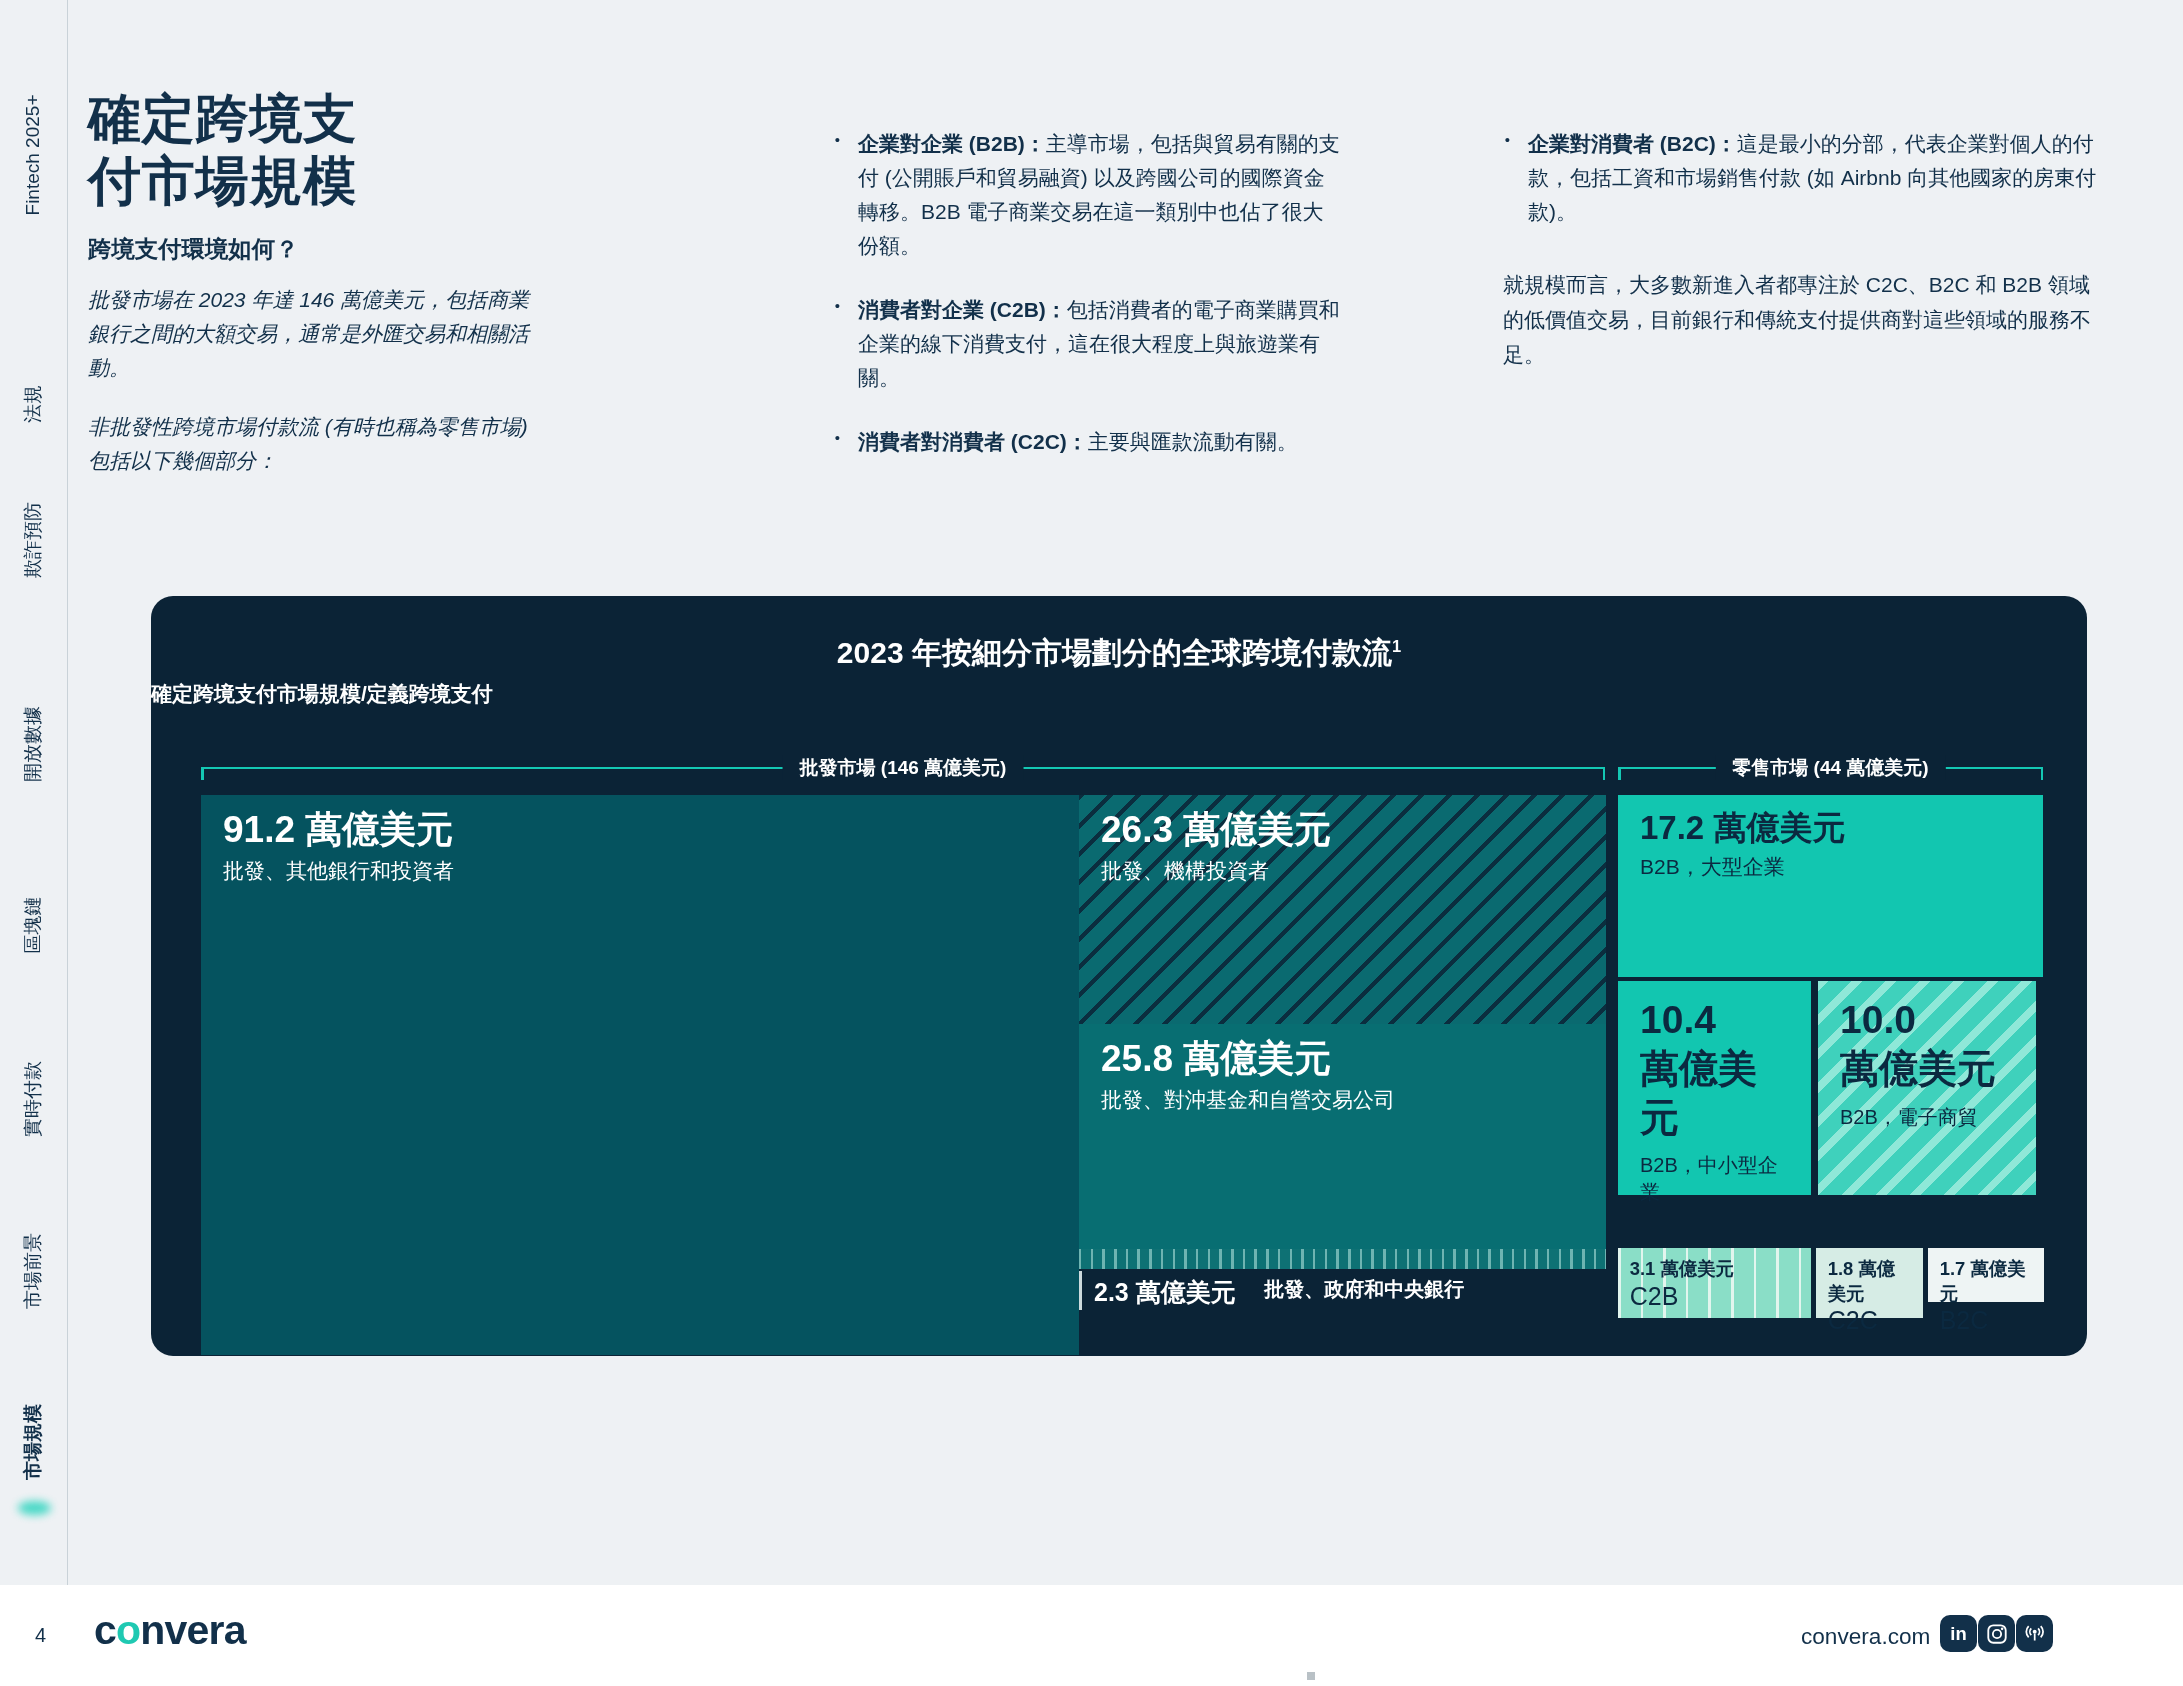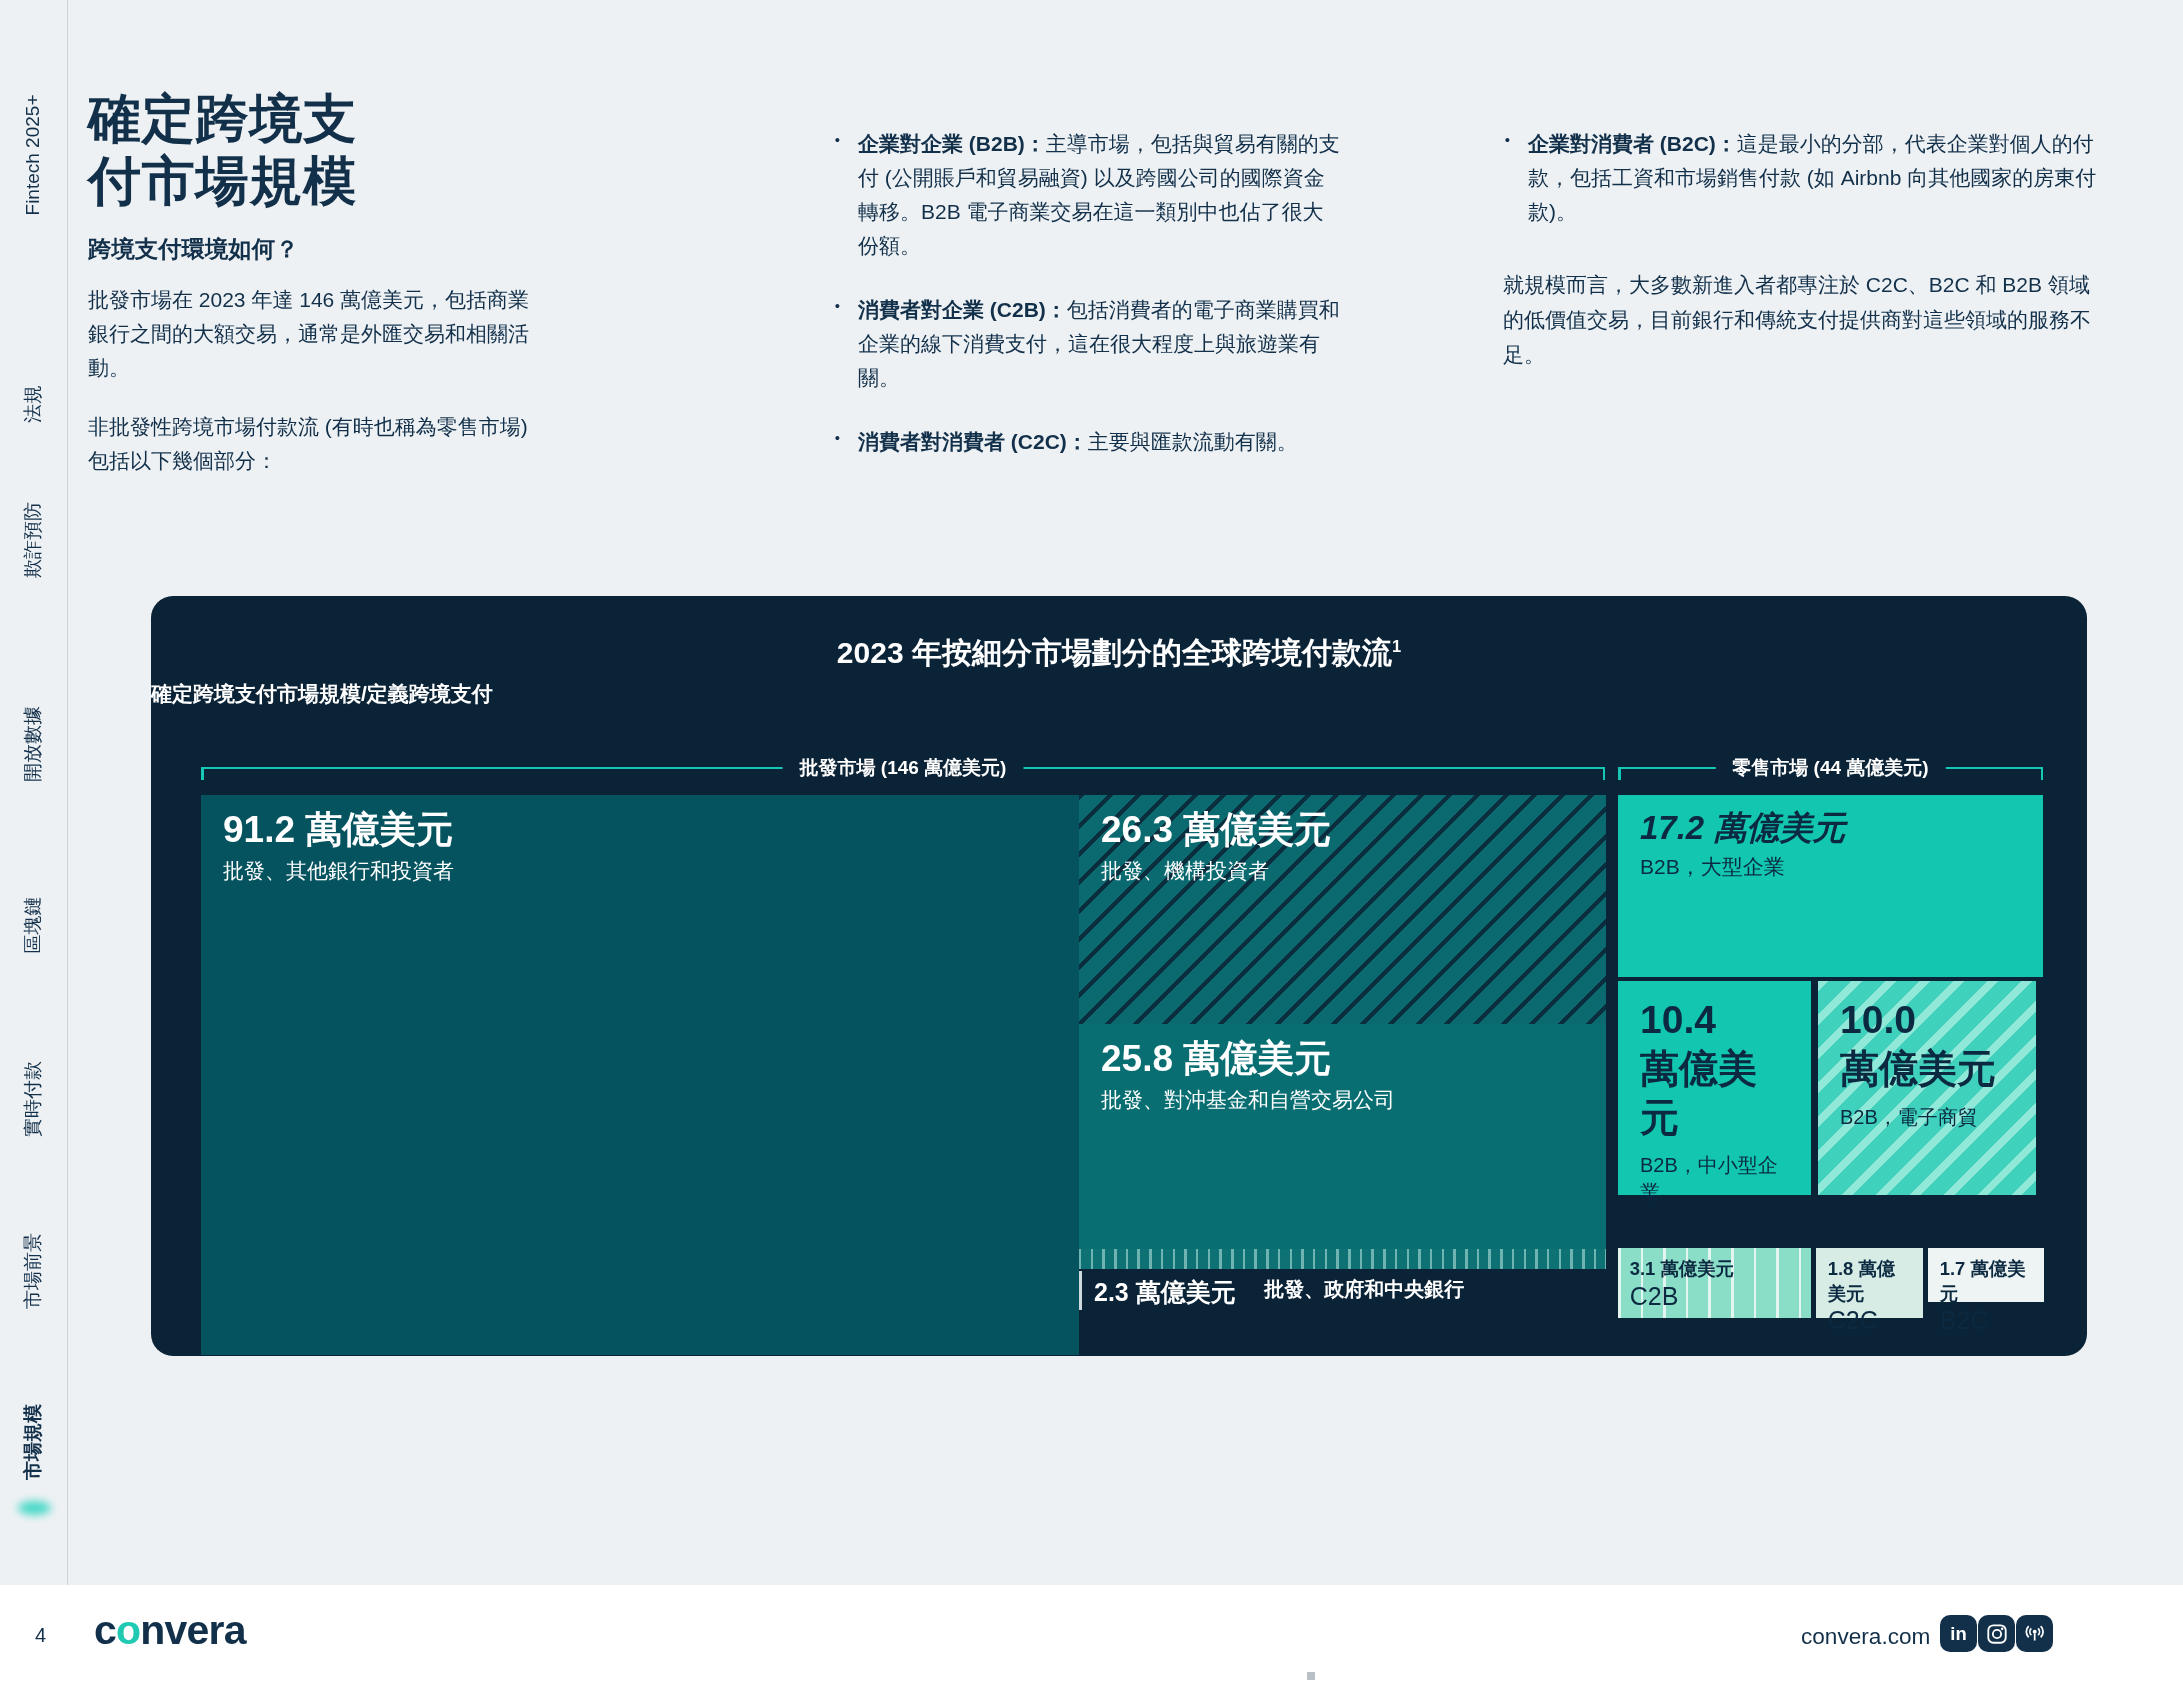--- a/index.html
+++ b/index.html
@@ -10,21 +10,21 @@
   .rail-item{position:absolute;left:33px;transform:translate(-50%,-50%) rotate(-90deg);
              white-space:nowrap;font-size:19px;color:#12304a;cursor:pointer;}
   .rail-item.active{font-weight:700;}
   .rail-dot{position:absolute;left:17.6px;top:1501px;width:33px;height:14.2px;border-radius:50%;
             background:#2ad4be;filter:blur(4.2px);opacity:.85;}
   
   .title{position:absolute;left:88px;top:52px;font-size:53px;font-weight:800;line-height:1.17;
          white-space:pre-line;letter-spacing:0.8px;}
   .intro-col{position:absolute;left:88px;top:233px;width:459px;}
   .question{font-size:23.4px;font-weight:700;margin:0 0 18.4px 0;}
-  .para{font-size:21px;line-height:1.62;margin:0 0 25px 0;}
+  .para{font-size:21px;line-height:1.62;margin:0 0 25px 0;font-style:italic;}
   .bullets-col{position:absolute;top:127px;}
   .col-mid{left:833px;width:511px;}
   .col-right{left:1503px;width:599px;}
   .li{position:relative;padding-left:25px;font-size:21px;line-height:1.62;margin-bottom:30px;}
   .li::before{content:"•";position:absolute;left:1.7px;top:0.8px;font-size:15px;}
   .b{font-weight:700;}
   .closing{font-size:21px;line-height:1.66;margin-top:39px;}
   
   .chart{position:absolute;left:151px;top:596px;width:1936px;height:760px;background:#0b2336;
          border-radius:22px;}
@@ -48,21 +48,21 @@
   .b263{left:928px;top:199px;width:527px;height:229px;background-color:#0a6a70;
         background-image:repeating-linear-gradient(135deg,rgba(11,35,54,.85) 0 4.2px,transparent 4.2px 20px);}
   .b258{left:928px;top:428px;width:527px;height:225px;background:#086e72;}
   .strip23{left:928px;top:653px;width:527px;height:20px;background-color:#0e7174;
            background-image:repeating-linear-gradient(90deg,rgba(190,235,228,.55) 0 2.5px,transparent 2.5px 11.7px);}
   .leader23{position:absolute;left:928px;top:675px;width:2.5px;height:39px;background:rgba(240,250,250,.85);}
   .row23{position:absolute;left:943px;top:680px;display:flex;align-items:flex-start;gap:28.5px;color:#fff;}
   .row23 .v{font-size:25px;font-weight:700;}
   .row23 .d{font-size:20px;font-weight:700;}
   .r172{left:1467px;top:199px;width:425px;height:182px;background:#12c6b0;}
-  .r172 .val{font-size:33px;font-style:italic;}
+  .r172 .val{font-size:33px;}
   .r104{left:1467px;top:385px;width:193px;height:214px;background:#12c6b0;}
   .r100{left:1667px;top:385px;width:218px;height:214px;background-color:#3fd1bc;
         background-image:repeating-linear-gradient(135deg,#8fe8d8 0 7.5px,transparent 7.5px 24px);}
   .stack .num,.stack .unit{display:block;font-size:39px;font-weight:700;color:#0b2940;line-height:1.25;}
   .stack .lbl{font-size:20px;margin-top:10px;}
   .small{display:flex;flex-direction:column;justify-content:space-between;padding:7.5px 11.7px 6.7px 11.7px;margin-top:48px;}
   .small .v{font-size:18.4px;font-weight:700;color:#0b2940;}
   .small .t{font-size:25px;color:#0b2940;}
   .c2b{left:1467px;top:604px;width:193px;height:70px;background-color:#8adec7;
        background-image:repeating-linear-gradient(90deg,#e2f5ee 0 2.5px,transparent 2.5px 22.6px);}

